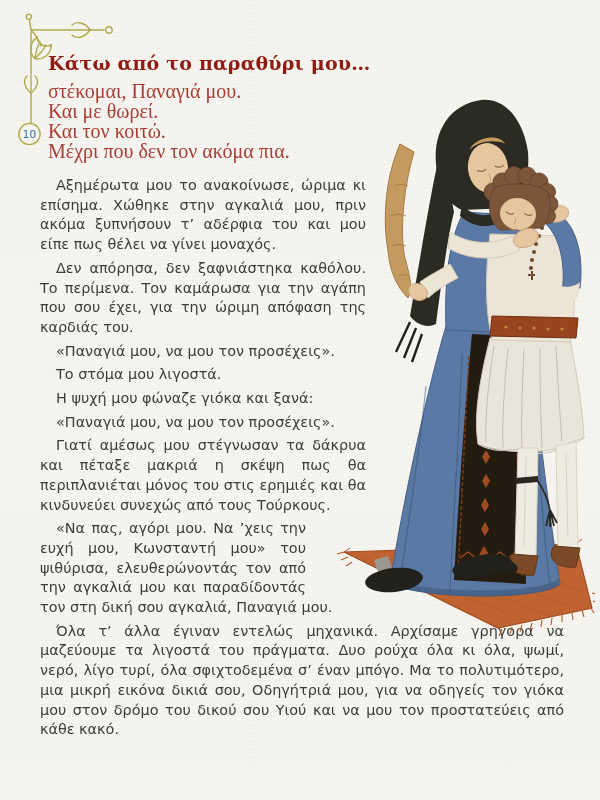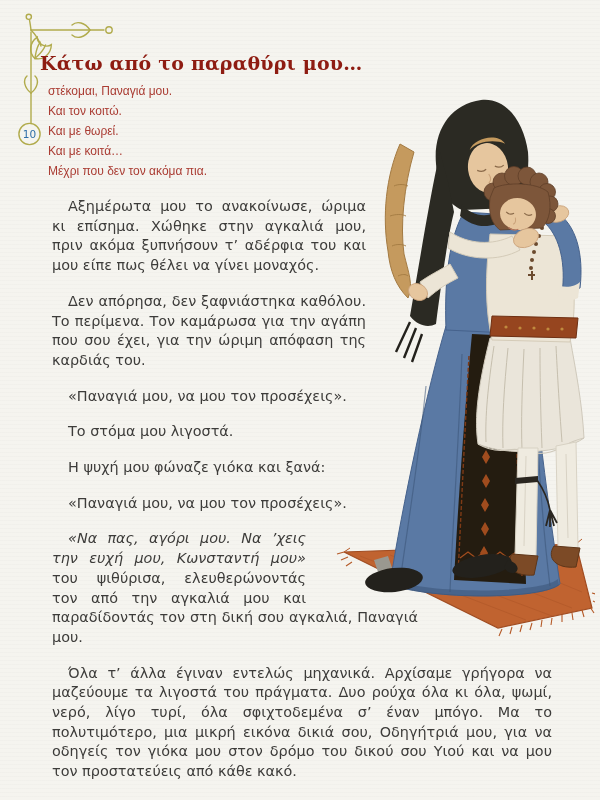--- a/index.html
+++ b/index.html
@@ -12,42 +12,42 @@
     position:relative;width:600px;height:800px;overflow:hidden;
     background:
       repeating-linear-gradient(180deg,
         rgba(0,0,0,0.016) 0px, rgba(0,0,0,0.016) 1px,
         transparent 1px, transparent 4px),
       var(--paper,#f5f4ef);
   }
   .ornament{position:absolute;left:0;top:0;}
   .content{position:absolute;left:36px;top:52px;width:532px;}
   .poem-title{
-    margin:0 0 7px 4px;
+    margin:0 0 7px 12px;
     font-family:"DejaVu Serif",serif;
     font-weight:bold;font-size:19px;line-height:22px;
     color:var(--title_red,#8e1c12);
     letter-spacing:.2px;
   }
   .poem{margin-left:12px;margin-bottom:15px;}
   .poem-line{
-    font-family:Liberation Sans, sans-serif;
-    font-size:12px;line-height:20px;
+    font-family:Liberation Serif, serif;
+    font-size:20px;line-height:20px;
     color:var(--poem_red,#aa3c33);
   }
   .text-flow{
     color:var(--body_text,#3d3c3a);
     font-size:14.4px;line-height:19.7px;
     text-align:justify;
   }
-  .text-flow p{margin:16px;text-indent:16px;}
+  .text-flow p{margin:4px;text-indent:16px;}
   .flow-spacer-a{float:right;width:202px;height:346px;}
   .flow-spacer-b{float:right;clear:right;width:262px;height:62px;}
   .flow-spacer-c{float:right;clear:right;width:150px;height:22px;}
-  .quote-italic{font-style:italic;}
+  .quote-italic{}
   .illustration{position:absolute;left:330px;top:86px;}
   svg text{font-family:"DejaVu Sans",sans-serif;}
 </style>
 </head>
 <body>
 
 <div class="page">
 
   <svg class="ornament" width="170" height="170" viewBox="0 0 170 170">
     <g fill="none" stroke="#b1ab4c" stroke-width="1.4" stroke-linecap="round">
@@ -72,36 +72,36 @@
     </g>
     <circle cx="29.5" cy="134" r="10.6" fill="#f5f4ef" stroke="#b1ab4c" stroke-width="1.4"></circle>
     <text x="29.5" y="138" text-anchor="middle" font-size="10.5" fill="#2f6ea8">10</text>
   </svg>
 
   <div class="content">
     <h1 class="poem-title">Κάτω από το παραθύρι μου…</h1>
 
     <div class="poem">
       <div class="poem-line">στέκομαι, Παναγιά μου.</div>
+      <div class="poem-line">Και με θωρεί.</div>
       <div class="poem-line">Και τον κοιτώ.</div>
-      <div class="poem-line">Και με θωρεί.</div>
-      <div class="poem-line">Και με κοιτά…</div>
       <div class="poem-line">Μέχρι που δεν τον ακόμα πια.</div>
     </div>
 
     <div class="text-flow">
       <div class="flow-spacer-a"></div>
       <div class="flow-spacer-b"></div>
       <div class="flow-spacer-c"></div>
       <p>Αξημέρωτα μου το ανακοίνωσε, ώριμα κι επίσημα. Χώθηκε στην αγκαλιά μου, πριν ακόμα ξυπνήσουν τ’ αδέρφια του και μου είπε πως θέλει να γίνει μοναχός.</p>
       <p>Δεν απόρησα, δεν ξαφνιάστηκα καθόλου. Το περίμενα. Τον καμάρωσα για την αγάπη που σου έχει, για την ώριμη απόφαση της καρδιάς του.</p>
       <p>«Παναγιά μου, να μου τον προσέχεις».</p>
       <p>Το στόμα μου λιγοστά.</p>
       <p>Η ψυχή μου φώναζε γιόκα και ξανά:</p>
       <p>«Παναγιά μου, να μου τον προσέχεις».</p>
+      <p>Γιατί αμέσως μου στέγνωσαν τα δάκρυα και πέταξε μακριά η σκέψη πως θα περιπλανιέται μόνος του στις ερημιές και θα κινδυνεύει συνεχώς από τους Τούρκους.</p>
       <p><span class="quote-italic">«Να πας, αγόρι μου. Να ’χεις την ευχή μου, Κωνσταντή μου»</span><span> του ψιθύρισα, ελευθερώνοντάς τον από την αγκαλιά μου και παραδίδοντάς τον στη δική σου αγκαλιά, Παναγιά μου.</span></p>
       <p>Όλα τ’ άλλα έγιναν εντελώς μηχανικά. Αρχίσαμε γρήγορα να μαζεύουμε τα λιγοστά του πράγματα. Δυο ρούχα όλα κι όλα, ψωμί, νερό, λίγο τυρί, όλα σφιχτοδεμένα σ’ έναν μπόγο. Μα το πολυτιμότερο, μια μικρή εικόνα δικιά σου, Οδηγήτριά μου, για να οδηγείς τον γιόκα μου στον δρόμο του δικού σου Υιού και να μου τον προστατεύεις από κάθε κακό.</p>
     </div>
   </div>
 
   <svg class="illustration" width="265" height="552" viewBox="0 0 265 552">
 
     <g>
       <polygon points="14,466 246,458 262,522 168,542" fill="#c06330" stroke="#a14d22" stroke-width="1.2"></polygon>
       <path d="M30,470 L196,534 M60,469 L222,530 M100,467 L242,522 M150,464 L252,506" stroke="#a14d22" stroke-width="1" opacity="0.35" fill="none"></path>

